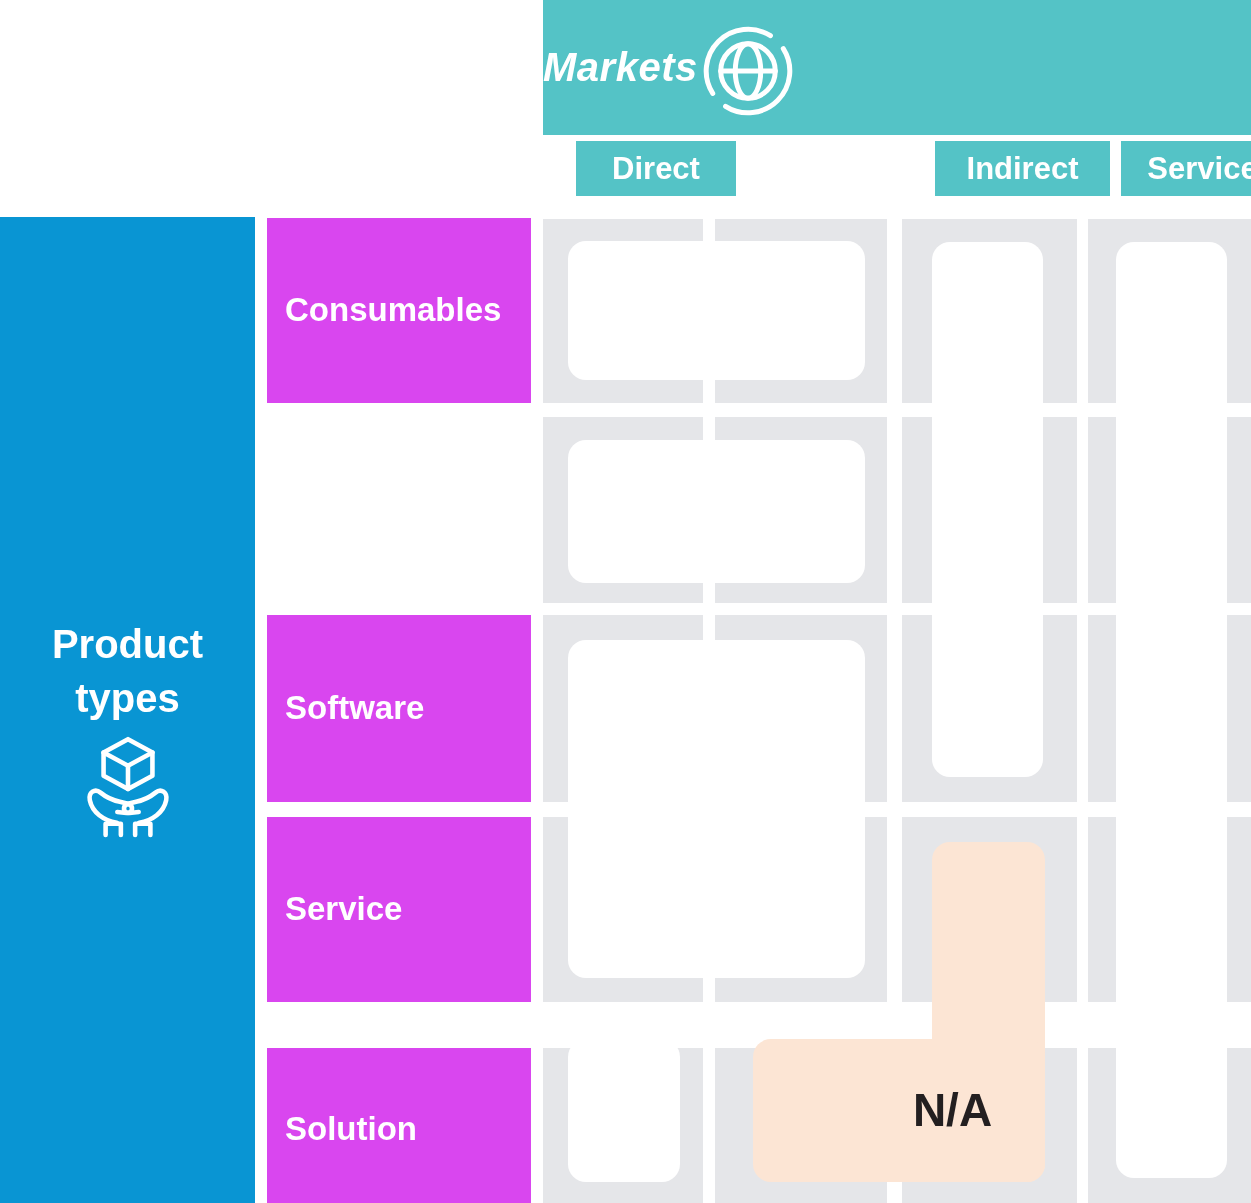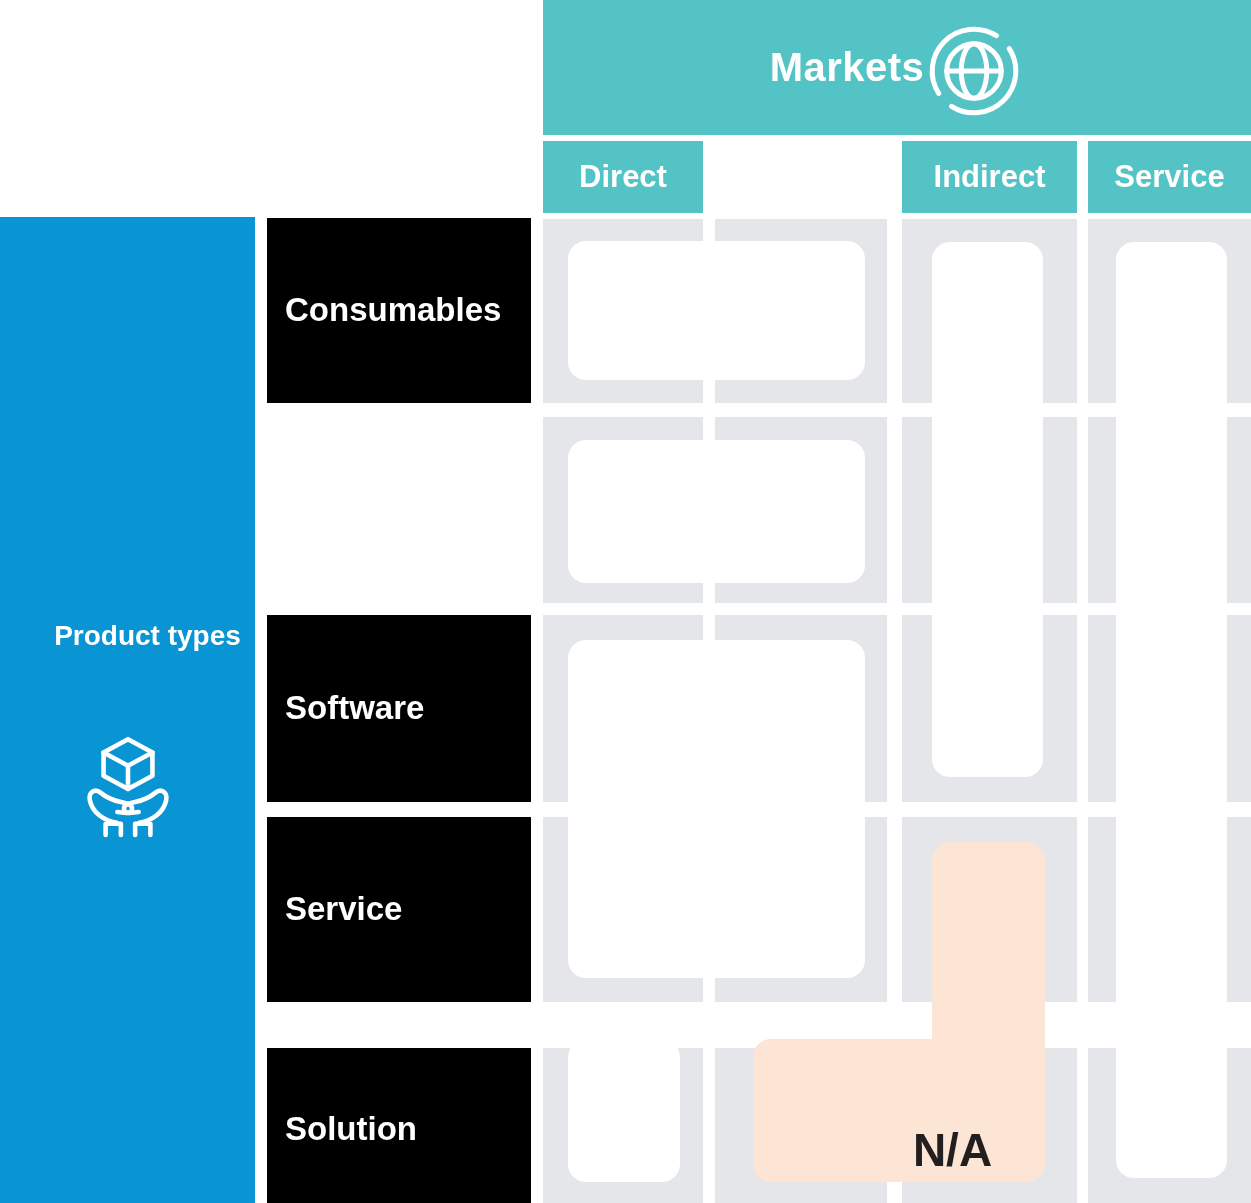--- a/index.html
+++ b/index.html
@@ -3,42 +3,42 @@
 <meta charset="utf-8">
 <style>
   html,body{margin:0;padding:0;background:#ffffff;}
   #stage{
     position:relative;width:1251px;height:1203px;overflow:hidden;background:#ffffff;
     font-family:"Liberation Sans", sans-serif;
   }
   
   .markets-bar{
     position:absolute;left:543px;top:0;width:708px;height:135px;background:#54c3c6;
-    display:flex;align-items:center;justify-content:center;
+    display:flex;align-items:center;justify-content:flex-start;font-style:italic;
   }
   .markets-title{color:#ffffff;font-size:40px;font-weight:700;letter-spacing:.5px;}
   .globe{width:100px;height:100px;margin-top:6px;}
   .colhead{
-    position:absolute;top:141px;height:72px;background:#54c3c6;color:#ffffff;
-    display:flex;align-items:center;justify-content:center;font-size:31px;font-weight:600;
+    position:absolute;top:141px;height:55px;background:#54c3c6;color:#ffffff;
+    display:flex;align-items:center;justify-content:center;font-size:31px;font-weight:600;margin-left:33px;
   }
   .ch-direct{left:543px;width:160px;}
   .ch-gpo{left:715px;width:172px;}
   .ch-indirect{left:902px;width:175px;}
   .ch-tender{left:1088px;width:163px;}
   
   .sidebar{position:absolute;left:0;top:217px;width:255px;height:986px;background:#0995d3;}
   .sidebar-title{
     position:absolute;top:400px;left:0;width:255px;text-align:center;color:#ffffff;
-    font-size:28px;font-weight:700;line-height:1.35;padding-left:20px;
+    font-size:40px;font-weight:700;line-height:1.35;
   }
   .hands-icon{position:absolute;left:72px;top:512px;width:112px;height:112px;}
   
   .rowlabel{
-    position:absolute;left:267px;width:264px;background:#000000;color:#ffffff;
+    position:absolute;left:267px;width:264px;background:#d946ef;color:#ffffff;
     display:flex;align-items:center;font-size:33px;font-weight:600;line-height:1.35;
     padding-left:18px;padding-right:4px;box-sizing:border-box;
   }
   
   .r1{top:218px;height:185px;}
   .r2{top:417px;height:186px;}
   .r3{top:615px;height:187px;}
   .r4{top:817px;height:185px;}
   .r5{top:1048px;height:162px;}
   
@@ -54,21 +54,21 @@
   .s-sw-sv-dg{left:568px;top:640px;width:297px;height:338px;}
   .s-ind-bar {left:932px;top:242px;width:111px;height:535px;}
   .s-ten-bar {left:1116px;top:242px;width:111px;height:936px;}
   .s-sol-d   {left:568px;top:1039px;width:112px;height:143px;}
   
   .na{position:absolute;background:#fce5d4;border-radius:18px;}
   .na-vert{left:932px;top:842px;width:113px;height:340px;}
   .na-horz{left:753px;top:1039px;width:292px;height:143px;}
   .na-label{
     position:absolute;left:880px;top:1082px;width:145px;height:56px;line-height:56px;
-    text-align:center;color:#231f20;font-size:46px;font-weight:600;margin-top:40px;
+    text-align:center;color:#231f20;font-size:46px;font-weight:600;
   }
   svg{display:block;}
 </style>
 </head>
 <body>
 
 <div id="stage">
 
   <div class="markets-bar">
     <span class="markets-title">Markets</span>

